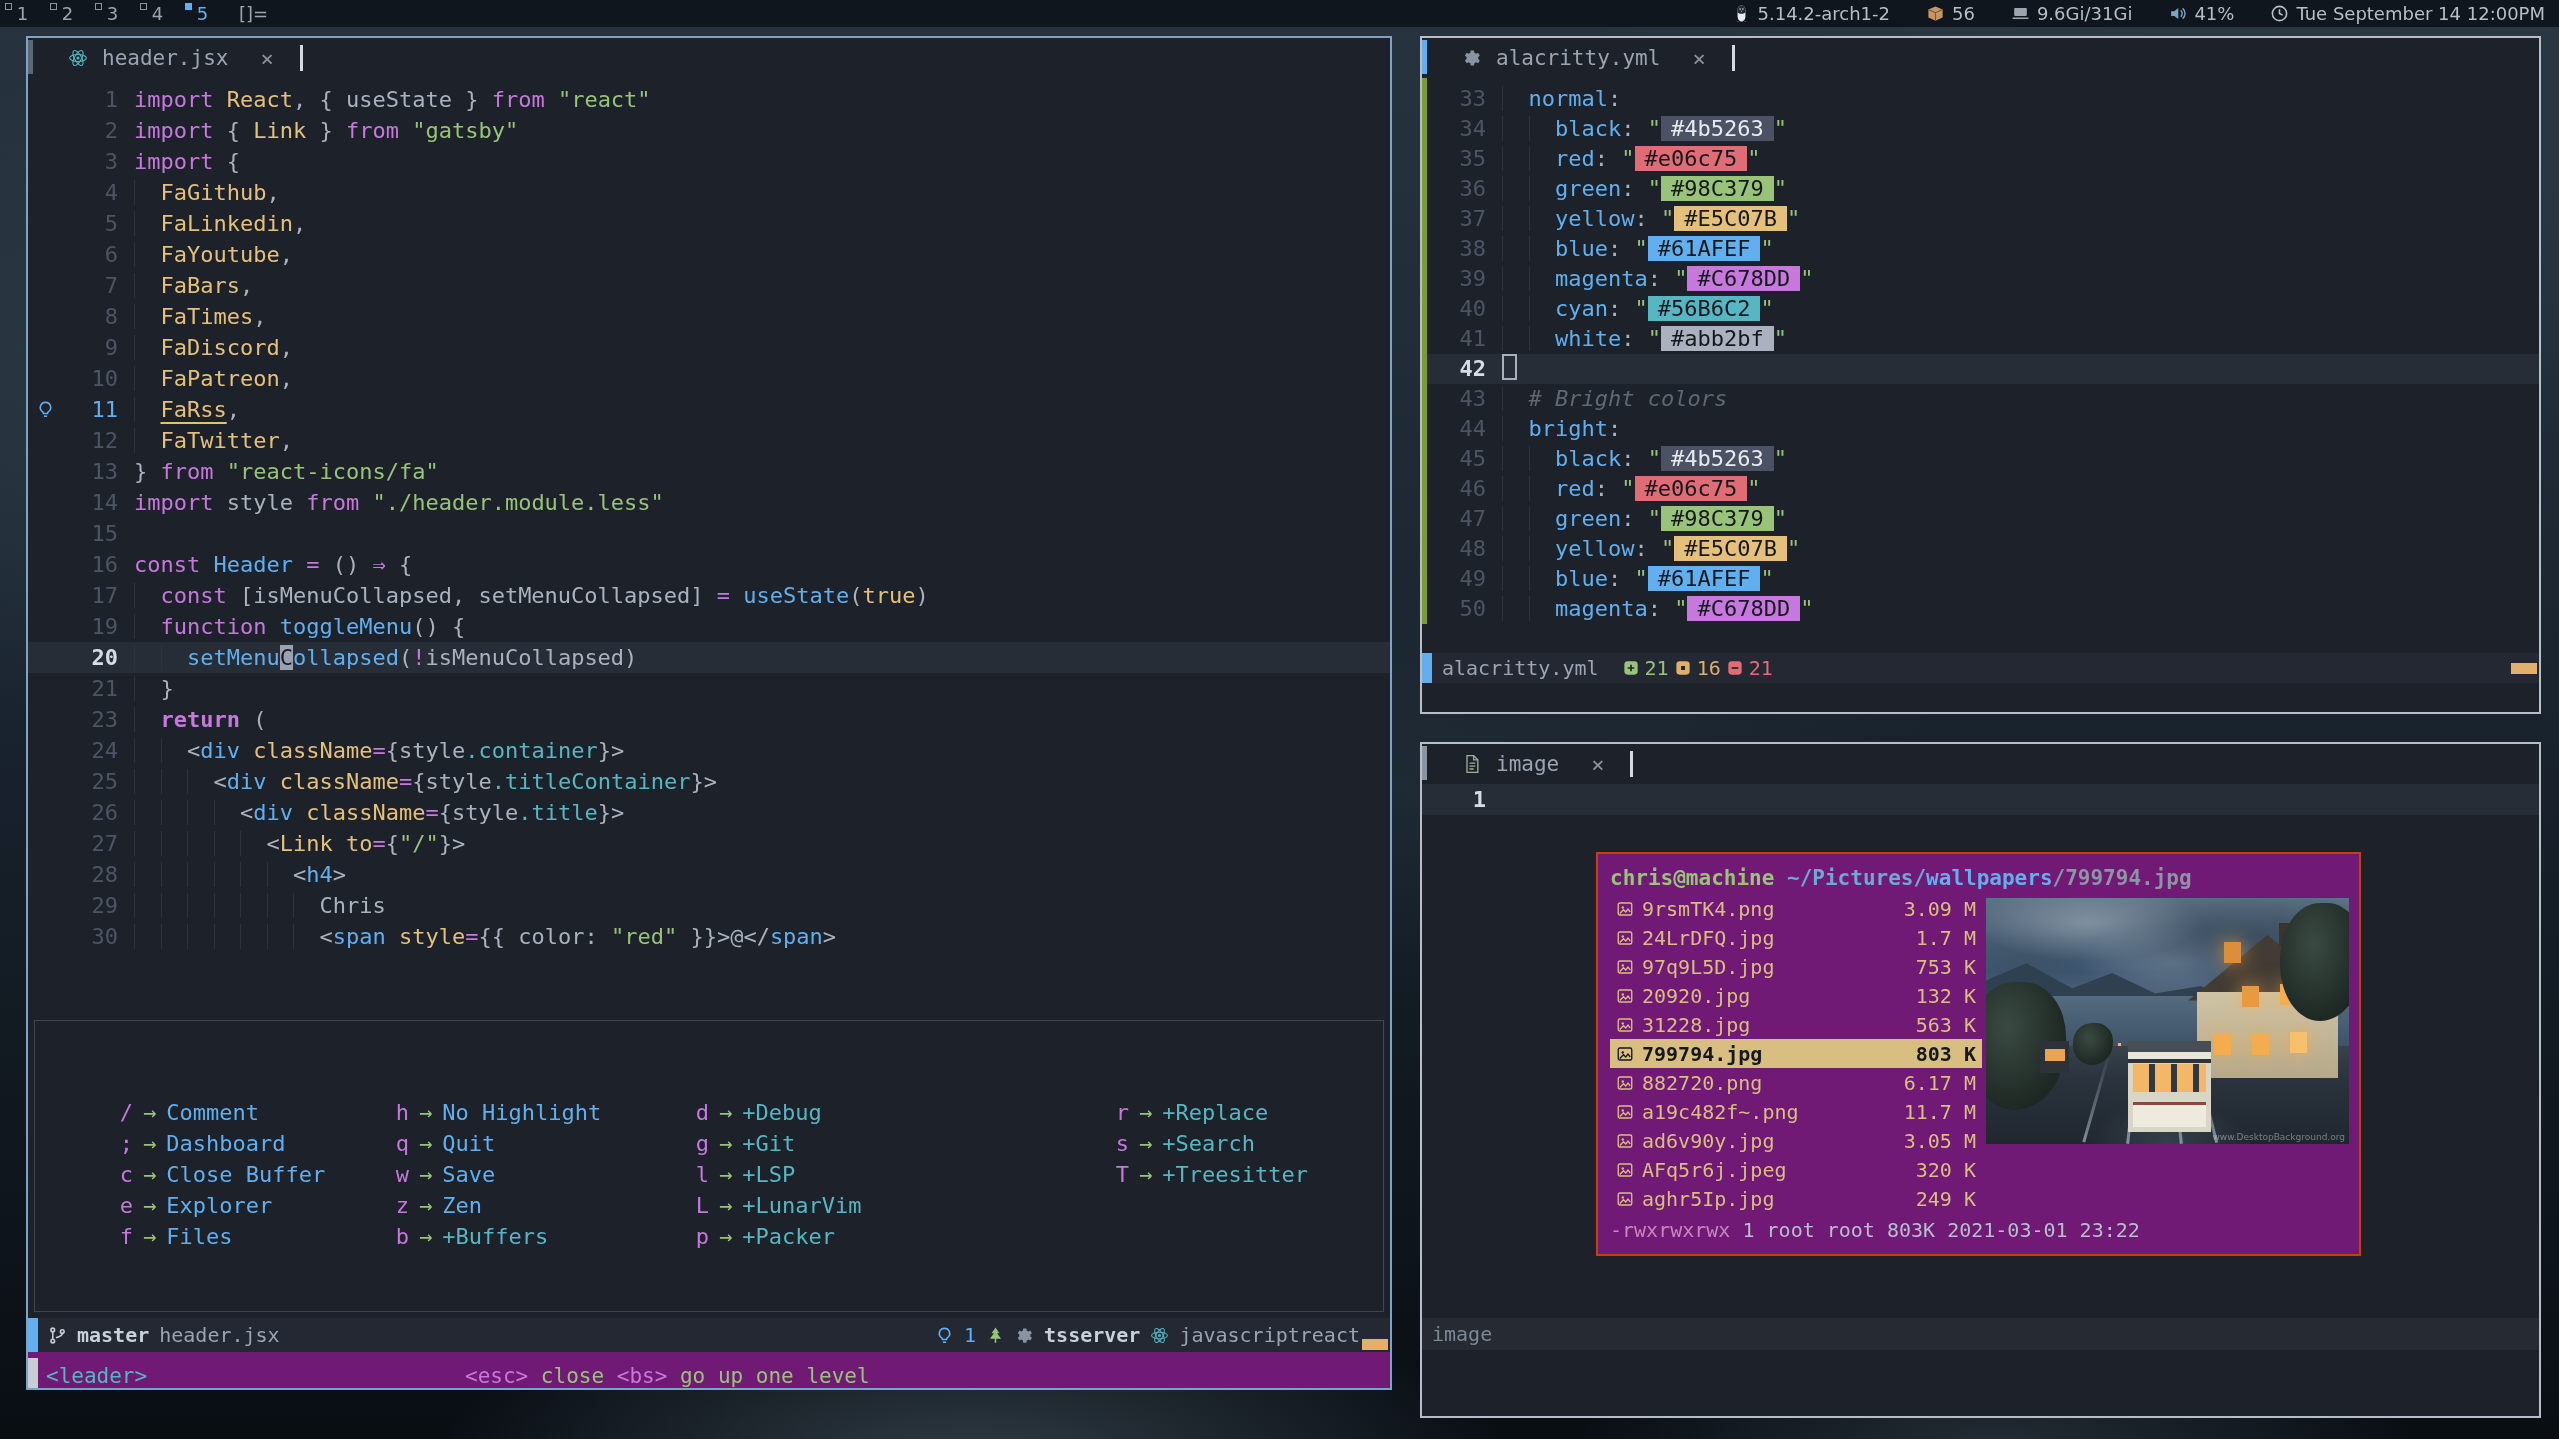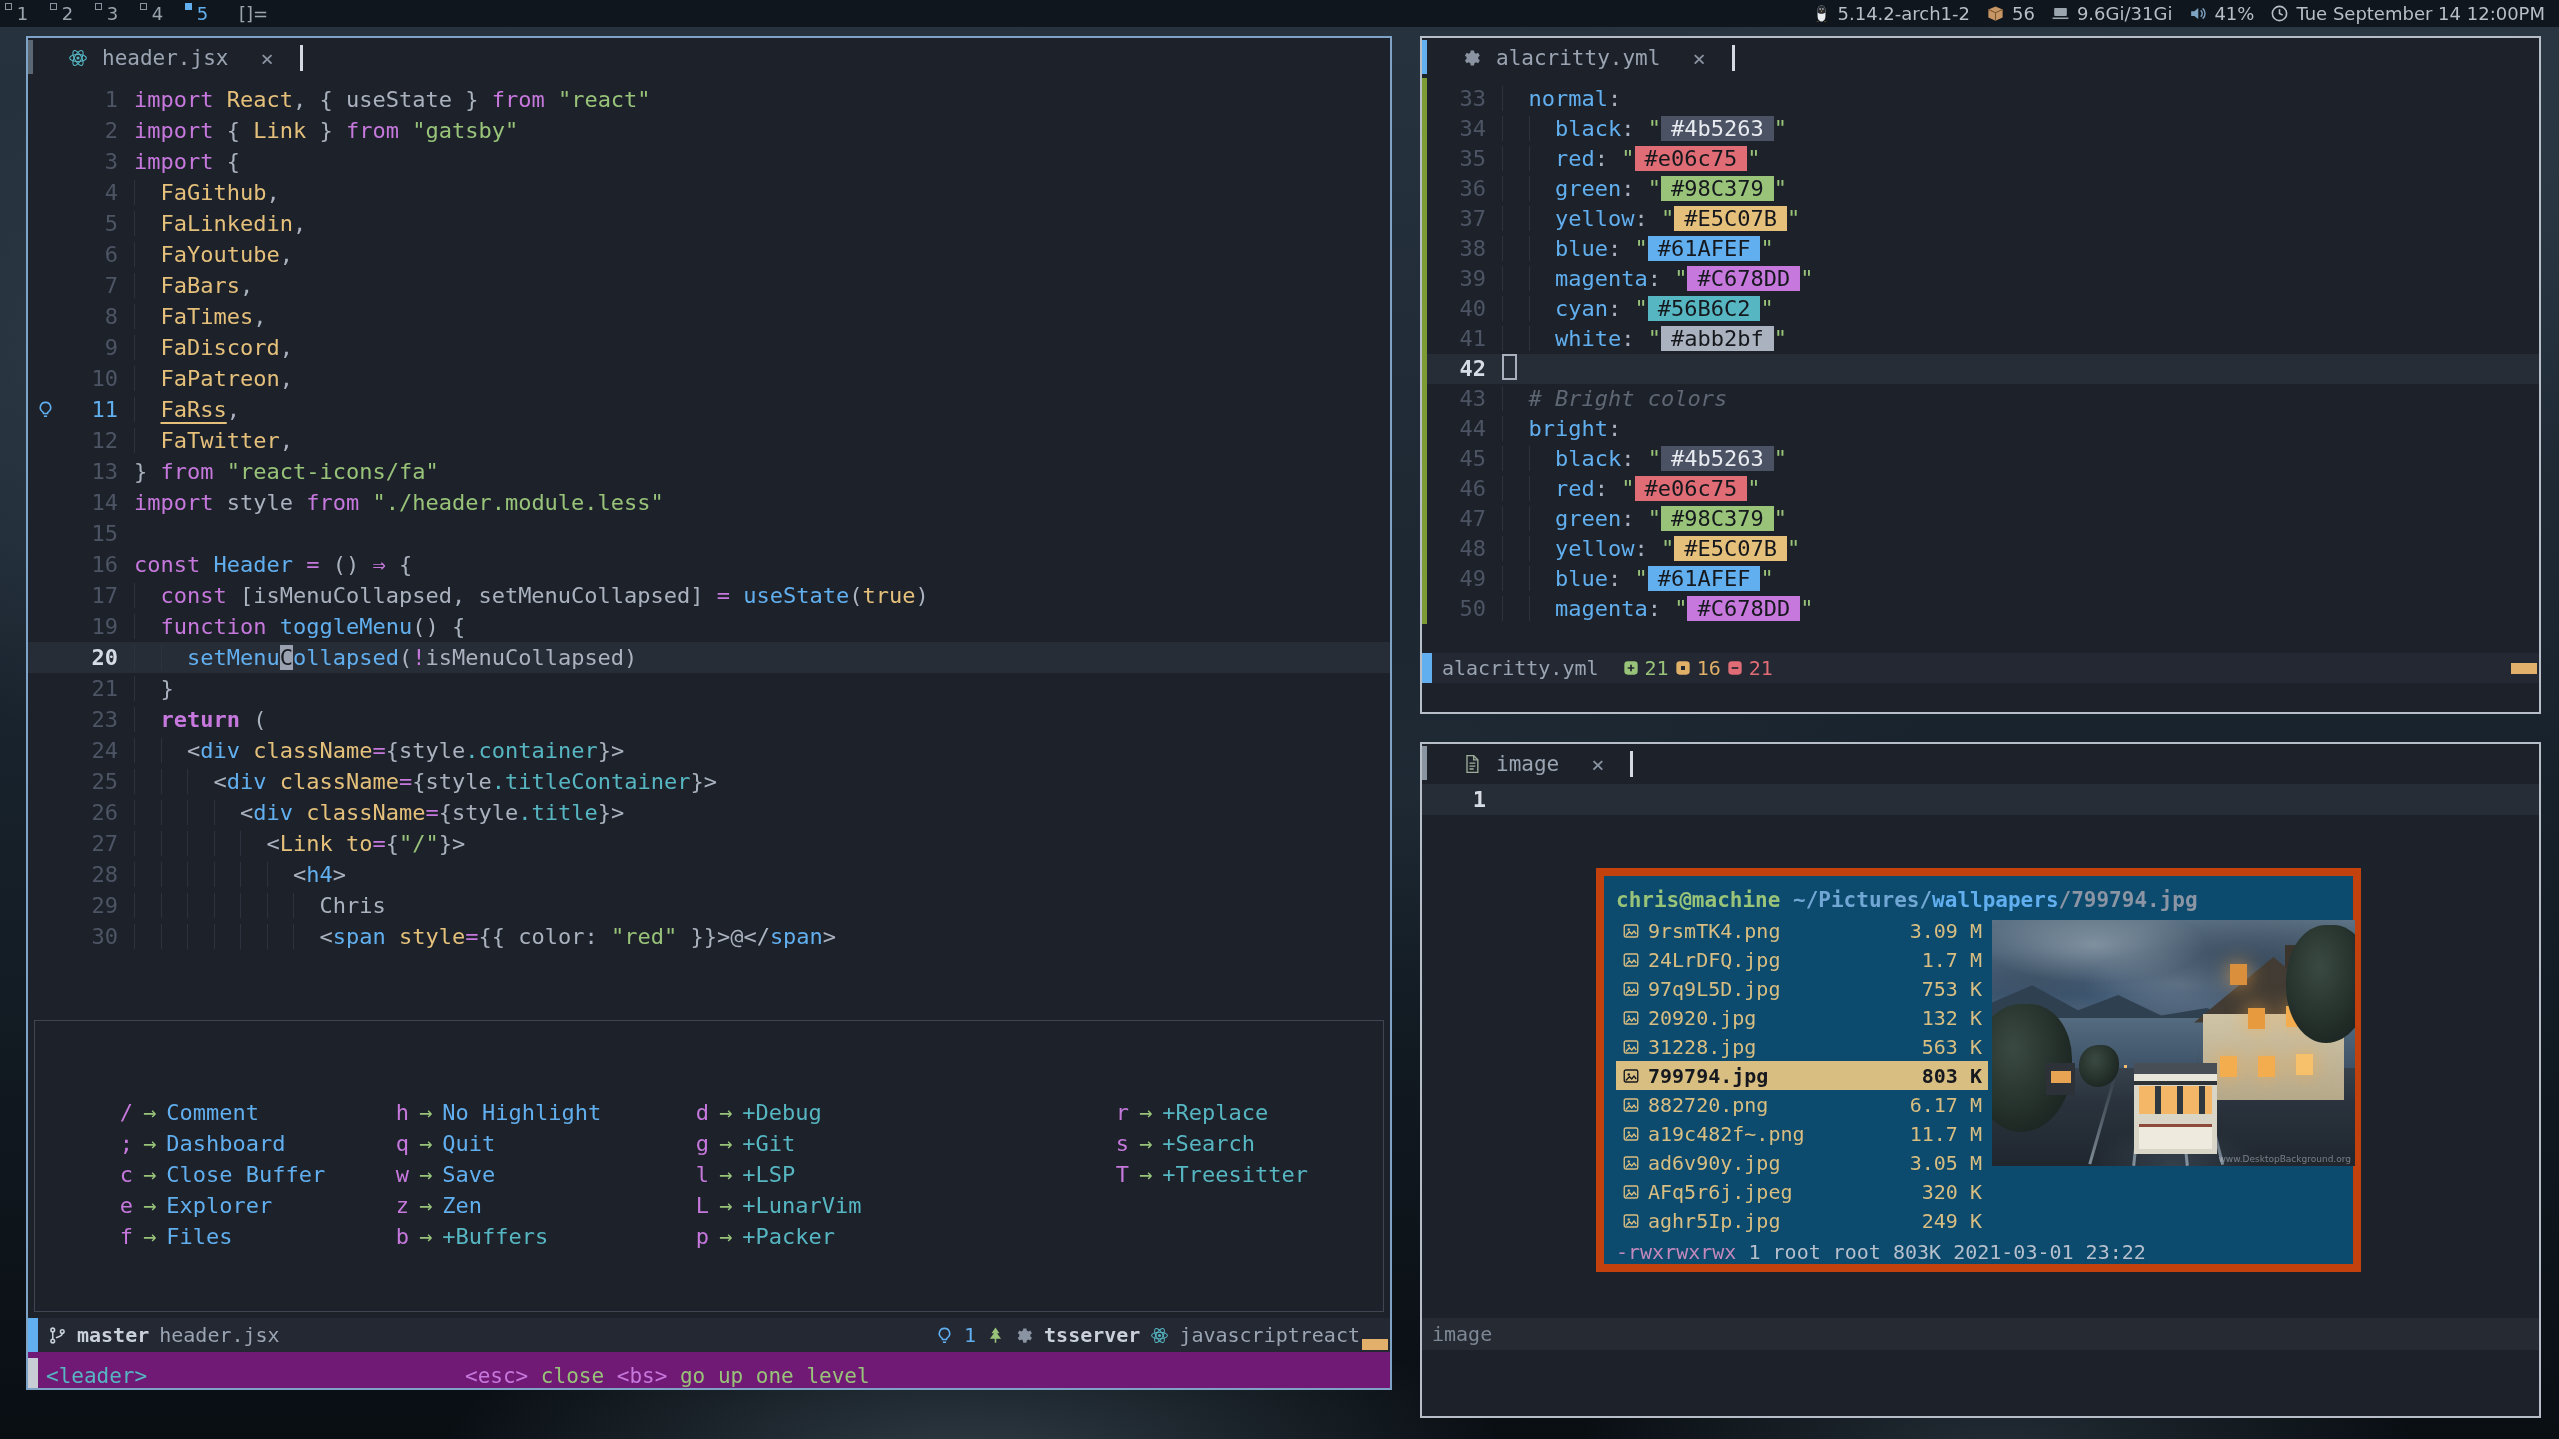--- a/index.html
+++ b/index.html
@@ -15,21 +15,21 @@
   
   .topbar{position:absolute;left:0;top:0;width:2559px;height:27px;background:#10161d;
     display:flex;align-items:center;color:#9aa5ae;font-size:18px;z-index:5;}
   .tags{display:flex;height:100%;}
   .tag{position:relative;width:45px;height:100%;display:flex;align-items:center;justify-content:center;}
   .tag .sq{position:absolute;left:5px;top:3px;width:7px;height:7px;box-sizing:border-box;border:1px solid #8b949e;}
   .tag.active{color:#61afef;}
   .tag.active .sq{background:#61afef;border-color:#61afef;}
   .ltsym{margin-left:14px;color:#9aa5ae;}
   .topbar .spacer{flex:1;}
-  .mods{display:flex;align-items:center;gap:16px;padding-right:14px;color:#b6bec6;font-size:18px;}
+  .mods{display:flex;align-items:center;gap:36px;padding-right:14px;color:#b6bec6;font-size:18px;}
   .mod{display:flex;align-items:center;gap:7px;}
   .micon{display:inline-flex;width:19px;height:19px;}
   .micon svg{width:100%;height:100%;}
   .mi-mem{color:#9aa5ae;} .mi-vol{color:#7ea3c2;} .mi-clk{color:#b6bec6;}
   
   .win{position:absolute;background:#1d222a;box-sizing:border-box;z-index:3;display:flex;flex-direction:column;}
   .win-left{left:26px;top:36px;width:1366px;height:1354px;border:2px solid #7fa3c7;}
   .win-rt{left:1420px;top:36px;width:1121px;height:678px;border:2px solid #b7bec8;}
   .win-rb{left:1420px;top:742px;width:1121px;height:676px;border:2px solid #b7bec8;}
   .tabline{position:relative;height:40px;display:flex;align-items:center;flex:0 0 auto;
@@ -97,23 +97,23 @@
   .cmd-block{width:10px;height:30px;background:#c8ccd4;margin-right:8px;}
   .cmd-leader{color:#56b6c2;}
   .cmd-hints{position:absolute;left:437px;white-space:pre;}
   .hint-key{color:#c678dd;} .hint-lbl{color:#98c379;}
   .emptyfill{flex:1 1 auto;}
   
   .rb-content{position:relative;flex:0 0 534px;}
   .rb-status{height:32px;background:#262b33;display:flex;align-items:center;padding-left:10px;
     font-family:"DejaVu Sans Mono",monospace;font-size:20px;color:#7d8795;flex:0 0 auto;}
   
-  .term-panel{position:absolute;left:174px;top:68px;width:765px;height:404px;background:#0c4a6e;
-    border:8px solid #c2410c;box-sizing:border-box;font-family:"DejaVu Sans Mono",monospace;z-index:4;
-    padding:8px 12px;margin-top:16px;}
+  .term-panel{position:absolute;left:174px;top:68px;width:765px;height:404px;background:#701a75;
+    border:2px solid #c2410c;box-sizing:border-box;font-family:"DejaVu Sans Mono",monospace;z-index:4;
+    padding:8px 12px;}
   .tp-title{font-size:21px;font-weight:bold;height:32px;line-height:32px;white-space:pre;}
   .tp-user{color:#98c379;} .tp-path{color:#71a7d4;} .tp-path2{color:#61afef;} .tp-file{color:#8b95a3;}
   .tp-list{width:372px;font-size:20px;}
   .frow{display:flex;align-items:center;height:29px;padding:0 6px;color:#d9be81;gap:8px;}
   .frow .fico{display:inline-flex;width:18px;height:18px;color:#d9be81;flex:0 0 auto;}
   .frow .fico svg{width:100%;height:100%;}
   .frow .fname{flex:1;white-space:pre;}
   .frow .fsize{white-space:pre;}
   .frow.sel{background:#d9be81;color:#15191f;font-weight:bold;}
   .frow.sel .fico{color:#15191f;}

